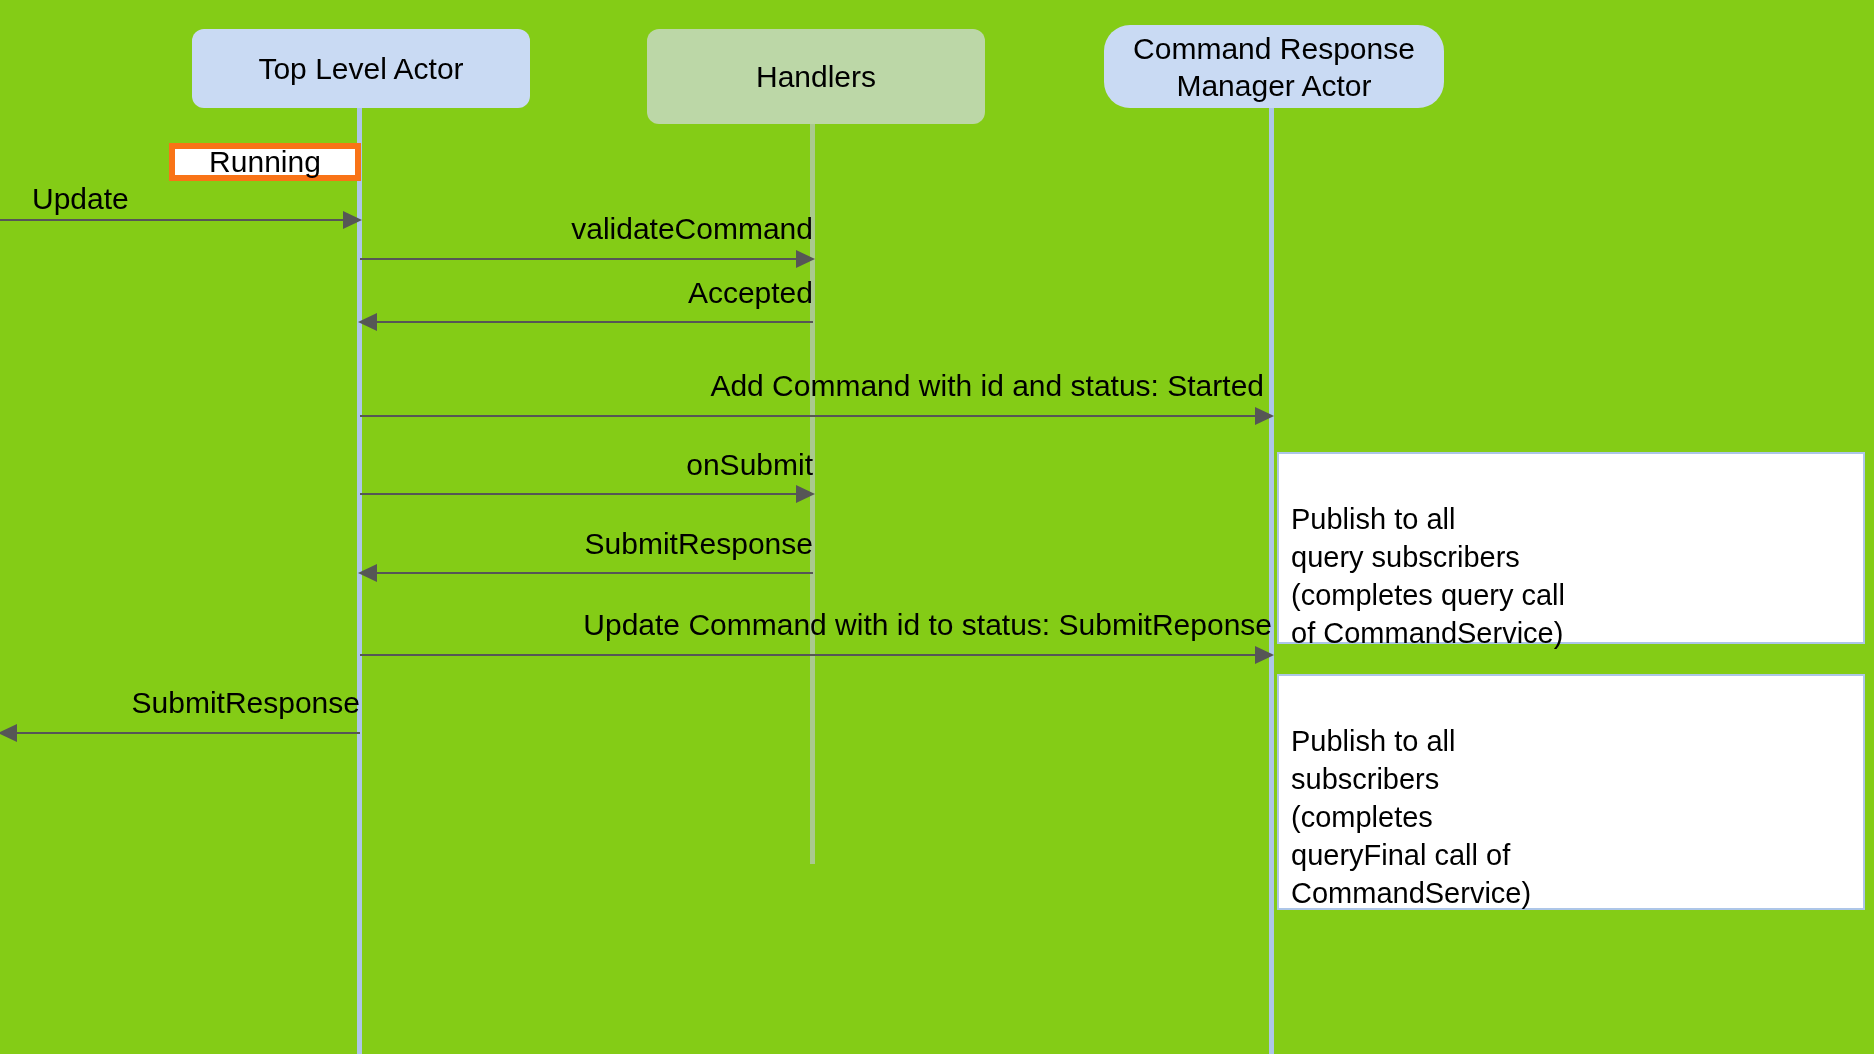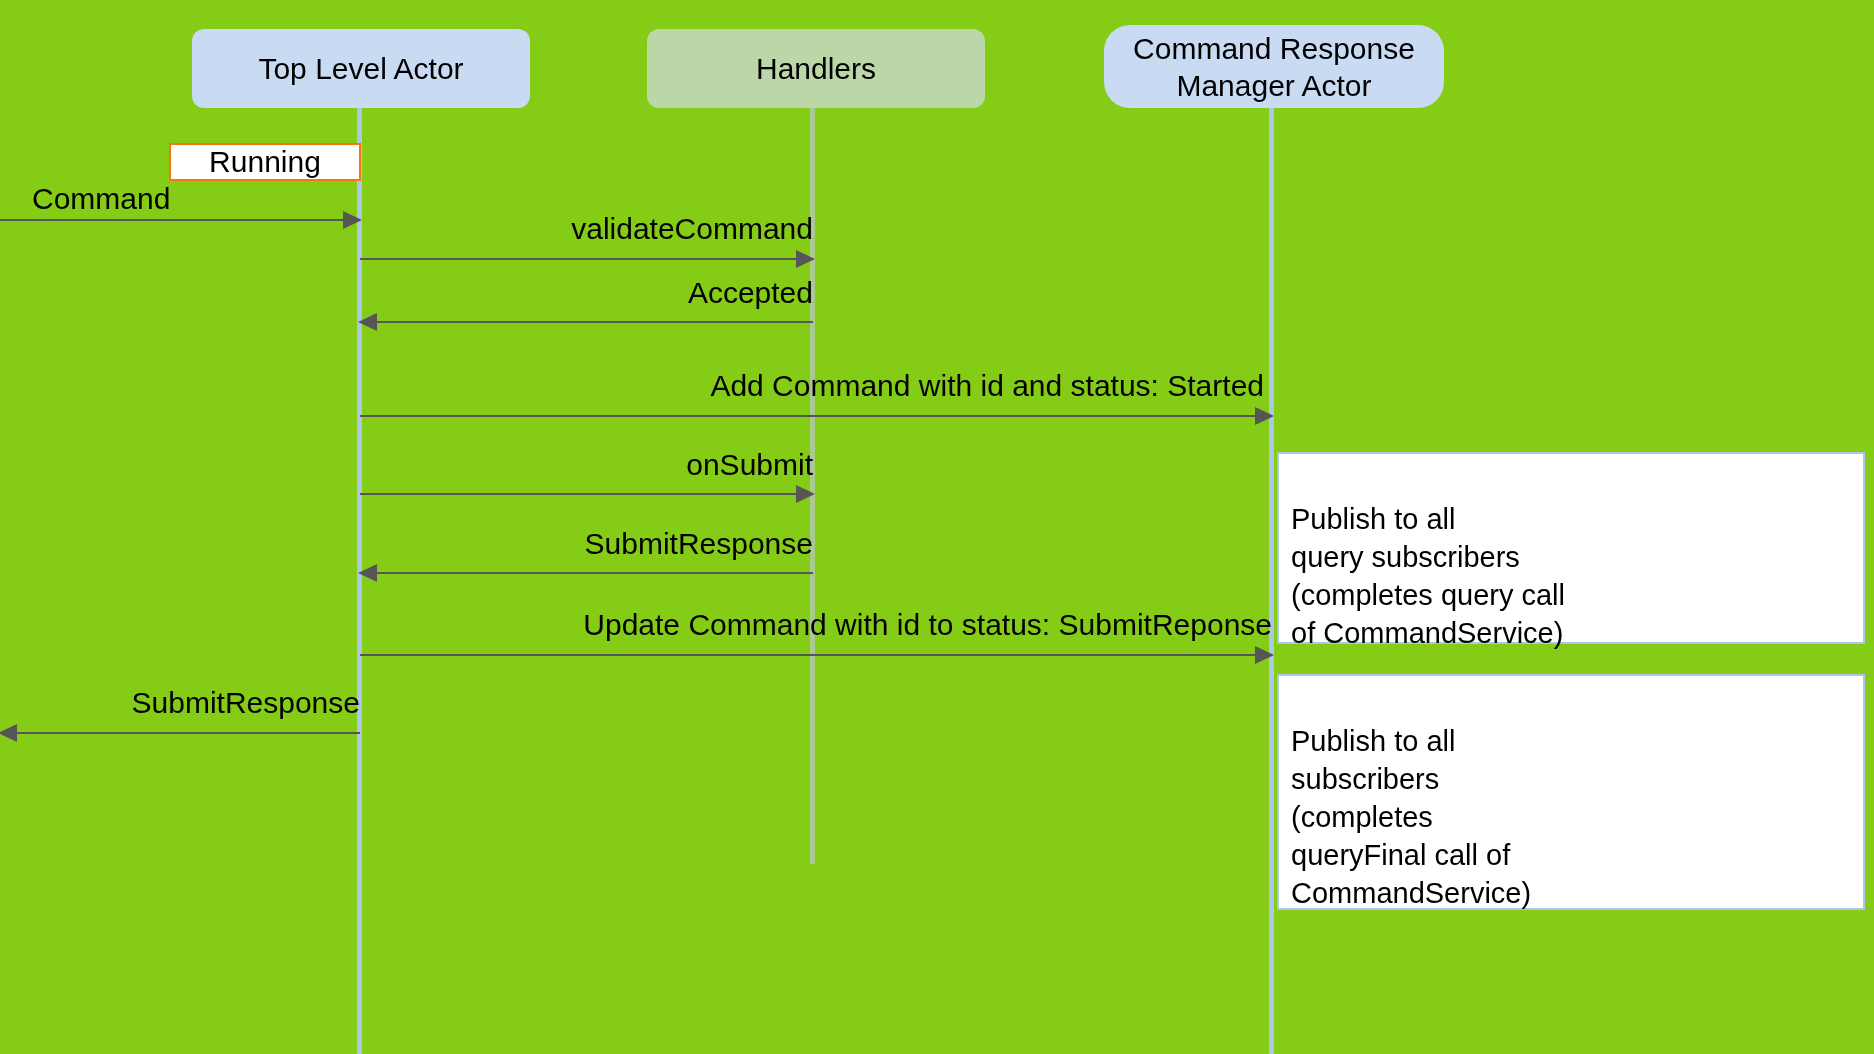--- a/index.html
+++ b/index.html
@@ -42,21 +42,21 @@
   .lifeline {
     position: absolute;
     width: 5px;
   }
   .lifeline-blue { background: #adc6e8; }
   .lifeline-green { background: #aac98f; }
 
   
   .state-box {
     position: absolute;
-    border: 2px solid #f97316;
+    border: 6px solid #f97316;
     background: #ffffff;
     box-sizing: border-box;
     display: flex;
     align-items: center;
     justify-content: center;
     font-size: 30px;
     color: #000000;
   }
 
   
@@ -119,38 +119,38 @@
   <div class="lifeline lifeline-blue" style="left:357px; top:104px; height:950px;"></div>
 
   <div class="lifeline lifeline-green" style="left:810px; top:104px; height:760px;"></div>
 
   <div class="lifeline lifeline-blue" style="left:1269px; top:104px; height:950px;"></div>
 
   <div class="actor-box actor-blue" style="left:192px; top:29px; width:338px; height:79px;">
     <span>Top Level Actor</span>
   </div>
 
-  <div class="actor-box actor-green" style="left:647px; top:29px; width:338px; height:79px;">
+  <div class="actor-box actor-green" style="left:647px; top:29px; width:338px; height:95px;">
     <span>Handlers</span>
   </div>
 
   <div class="actor-box actor-blue" style="left:1104px; top:25px; width:340px; height:83px;border-radius:26px;">
     <span>Command Response
 Manager Actor</span>
   </div>
 
   <div class="state-box" style="left:169px; top:143px; width:192px; height:38px;">
     <span>Running</span>
   </div>
 
   <div class="msg" style="left:0px; top:219px; width:360px;">
     <div class="msg-line"></div>
     <div class="arrow-head arrow-right"></div>
   </div>
-  <div class="msg-label" style="left:32px; top:182px; width:200px; text-align:left;">Command</div>
+  <div class="msg-label" style="left:32px; top:182px; width:200px; text-align:left;">Update</div>
 
   <div class="msg" style="left:360px; top:258px; width:453px;">
     <div class="msg-line"></div>
     <div class="arrow-head arrow-right"></div>
   </div>
   <div class="msg-label" style="left:360px; top:212px; width:453px;">validateCommand</div>
 
   <div class="msg" style="left:360px; top:321px; width:453px;">
     <div class="msg-line"></div>
     <div class="arrow-head arrow-left"></div>

